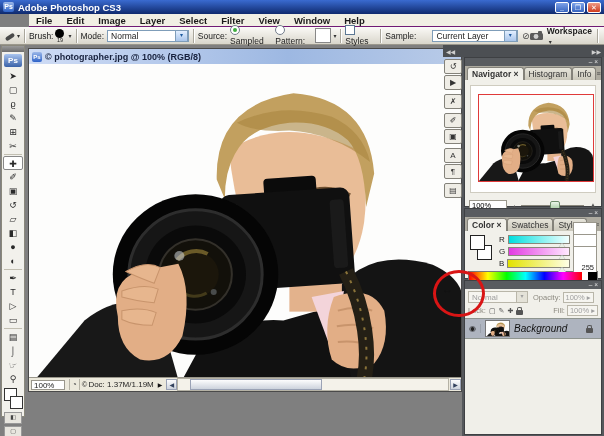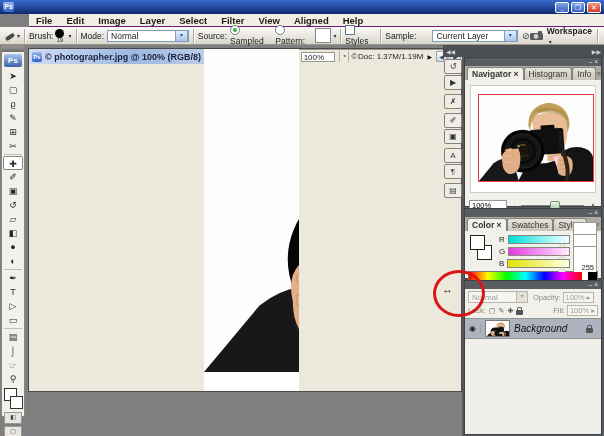--- a/index.html
+++ b/index.html
@@ -39,21 +39,21 @@
     color:#fff;font-size:8px;font-weight:bold;text-align:center;line-height:13px;border-radius:2px;}
   .tool{width:20px;height:14px;margin:0 auto;font-size:9px;line-height:14px;text-align:center;color:#2a2a2a;}
   .tool.selected{background:#fff;border:1px solid #888;box-sizing:border-box;border-radius:2px;}
   .tooldiv{height:1px;background:#c2bfb2;margin:1px 2px;}
   .swatches{position:relative;width:20px;height:22px;margin:2px auto 0;}
   .sw{position:absolute;width:11px;height:11px;background:#fff;border:1px solid #333;}
   .toolbtn{width:16px;height:10px;margin:2px auto;border:1px solid #999;background:#e8e6df;
     font-size:6px;text-align:center;line-height:9px;color:#444;}
   
   .docwin{left:28px;top:48px;width:434px;height:344px;background:#ece9dc;border:1px solid #4a4a4a;
-    box-sizing:border-box;z-index:1;display:flex;flex-direction:row;}
+    box-sizing:border-box;z-index:1;display:flex;flex-direction:column;}
   .doctitle{height:15px;background:linear-gradient(90deg,#cfdcf5,#9db8e2 60%,#b9cbe8);display:flex;align-items:center;
     padding:0 3px;font-size:9px;font-weight:bold;color:#17213d;flex:0 0 auto;}
   .docbadge{width:10px;height:10px;background:linear-gradient(#9db8e8,#2d62c8);color:#fff;font-size:6px;font-weight:bold;
     text-align:center;line-height:10px;border-radius:2px;margin-right:3px;}
   .canvas{flex:1;background:#fff;overflow:hidden;position:relative;}
   .statusbar{height:13px;background:#ece9dc;border-top:1px solid #9a978c;display:flex;align-items:center;
     font-size:8px;color:#222;flex:0 0 auto;}
   .zoomfield{width:34px;height:10px;background:#fff;border:1px solid #9a978c;font-size:8px;
     padding:0 2px;margin:0 2px;box-sizing:border-box;}
   .ssep{width:1px;height:11px;background:#b5b2a5;margin:0 2px;}
@@ -169,36 +169,37 @@
     <path d="M302,238 Q338,224 352,252 Q358,286 342,306 Q316,318 300,302 Q290,270 302,238 Z" fill="#e2ae86"></path>
     <path d="M306,252 q20,-6 34,0 M305,268 q20,-4 36,2 M306,284 q18,-2 32,4" stroke="#c8946c" stroke-width="2" fill="none"></path>
 
     <path d="M314,212 C332,248 340,296 330,330" stroke="#241f15" stroke-width="15" fill="none"></path>
     <path d="M314,212 C332,248 340,296 330,330" stroke="#8a7339" stroke-width="2" fill="none" stroke-dasharray="3 7"></path>
   </symbol>
 </svg>
 
 <div class="abs titlebar">
   <span class="appbadge">Ps</span>
+  <span>Adobe Photoshop CS3</span>
   <span class="winbtns">
     <span class="winbtn">_</span>
     <span class="winbtn">❐</span>
     <span class="winbtn close">✕</span>
   </span>
 </div>
 
 <div class="abs menubar">
   <span class="menuitem">File</span>
   <span class="menuitem">Edit</span>
   <span class="menuitem">Image</span>
   <span class="menuitem">Layer</span>
   <span class="menuitem">Select</span>
   <span class="menuitem">Filter</span>
   <span class="menuitem">View</span>
-  <span class="menuitem">Aligned</span>
+  <span class="menuitem">Window</span>
   <span class="menuitem">Help</span>
 </div>
 
 <div class="abs optionsbar">
   <span style="margin-left:5px"><span class="pill"></span></span>
   <span class="dd-arrow">▾</span>
   <span class="osep"></span>
   <span>Brush:</span>
   <span style="display:inline-flex;flex-direction:column;align-items:center;margin:0 2px">
     <span style="width:9px;height:9px;background:#000;border-radius:50%"></span>

